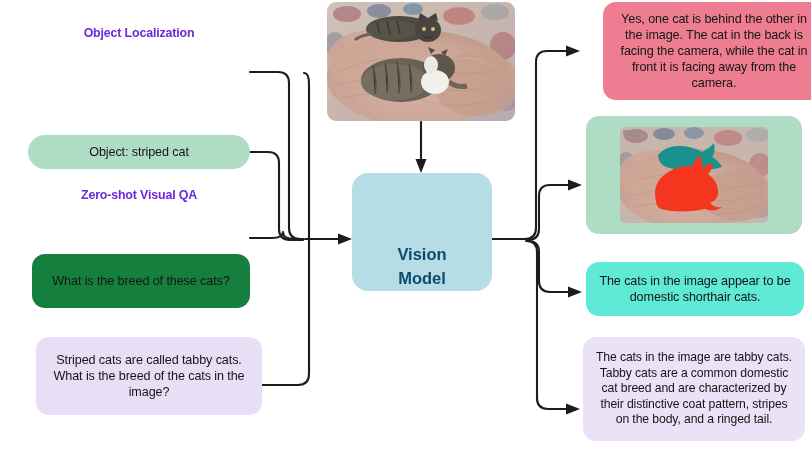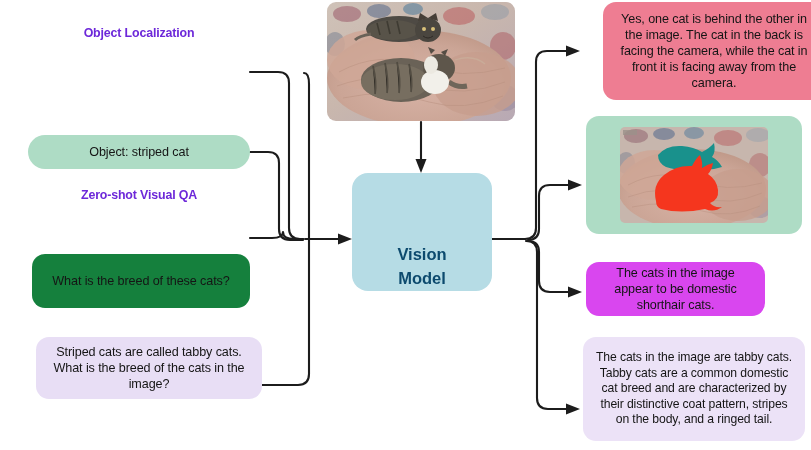--- a/index.html
+++ b/index.html
@@ -76,21 +76,21 @@
   <div class="abs caption" style="left:28px;top:107px;width:222px;margin-top:44px;">Zero-shot Segmentation</div>
   <div class="abs bubble pill" style="left:28px;top:135px;width:222px;height:34px;background:#aedcc5;">
     <span>Object: striped cat</span>
   </div>
 
   <div class="abs caption" style="left:28px;top:188px;width:222px;">Zero-shot Visual QA</div>
   <div class="abs bubble soft" style="left:32px;top:212px;width:218px;height:54px;background:#15803d;margin-top:42px;">
     <span>What is the breed of these cats?</span>
   </div>
 
-  <div class="abs bubble soft" style="left:36px;top:337px;width:226px;height:62px;background:#e8def5;">
+  <div class="abs bubble soft" style="left:36px;top:337px;width:226px;height:78px;background:#e8def5;">
     <span>Striped cats are called tabby cats. What is the breed of the cats in the image?</span>
   </div>
 
   <div class="abs photo" style="left:327px;top:2px;width:188px;height:119px;">
     <svg viewBox="0 0 188 119" preserveAspectRatio="none" aria-hidden="true">
       <defs>
         <linearGradient id="bgBlur" x1="0" y1="0" x2="1" y2="1">
           <stop offset="0%" stop-color="#cfc2b8"></stop>
           <stop offset="45%" stop-color="#c9b7ad"></stop>
           <stop offset="100%" stop-color="#b8a9b4"></stop>
@@ -195,21 +195,21 @@
                  q-12,4 -24,2 q-18,3 -32,-2 q-8,-4 -8,-12z" fill="#19918c"></path>
 
         <path d="M36,74 q-4,-16 8,-26 q12,-10 28,-9 q4,-8 8,-11 q3,8 2,13
                  q6,-4 11,-5 q-1,7 -5,11 q9,6 10,16 q1,10 -8,13 q4,5 12,4
                  q-8,6 -17,2 q-24,5 -44,0 q-5,-2 -5,-8z" fill="#f5361e"></path>
         <rect x="3" y="3" width="14" height="5" fill="#9b9189" opacity=".8"></rect>
       </svg>
     </div>
   </div>
 
-  <div class="abs bubble soft" style="left:586px;top:262px;width:179px;height:54px;background:#d946ef;padding:4px 12px;">
+  <div class="abs bubble soft" style="left:586px;top:262px;width:218px;height:54px;background:#5eead4;padding:4px 12px;">
     <span>The cats in the image appear to be domestic shorthair cats.</span>
   </div>
 
   <div class="abs bubble soft" style="left:583px;top:337px;width:222px;height:104px;background:#ece2f7;padding:16px 10px;font-size:12.2px;">
     <span>The cats in the image are tabby cats. Tabby cats are a common domestic cat breed and are characterized by their distinctive coat pattern,  stripes on the body, and a ringed tail.</span>
   </div>
 
 </div>
 
 </body></html>

